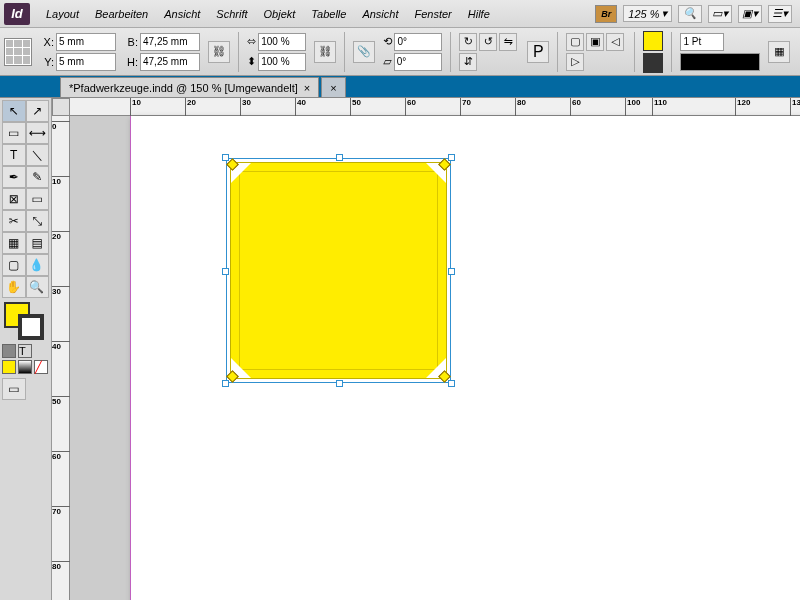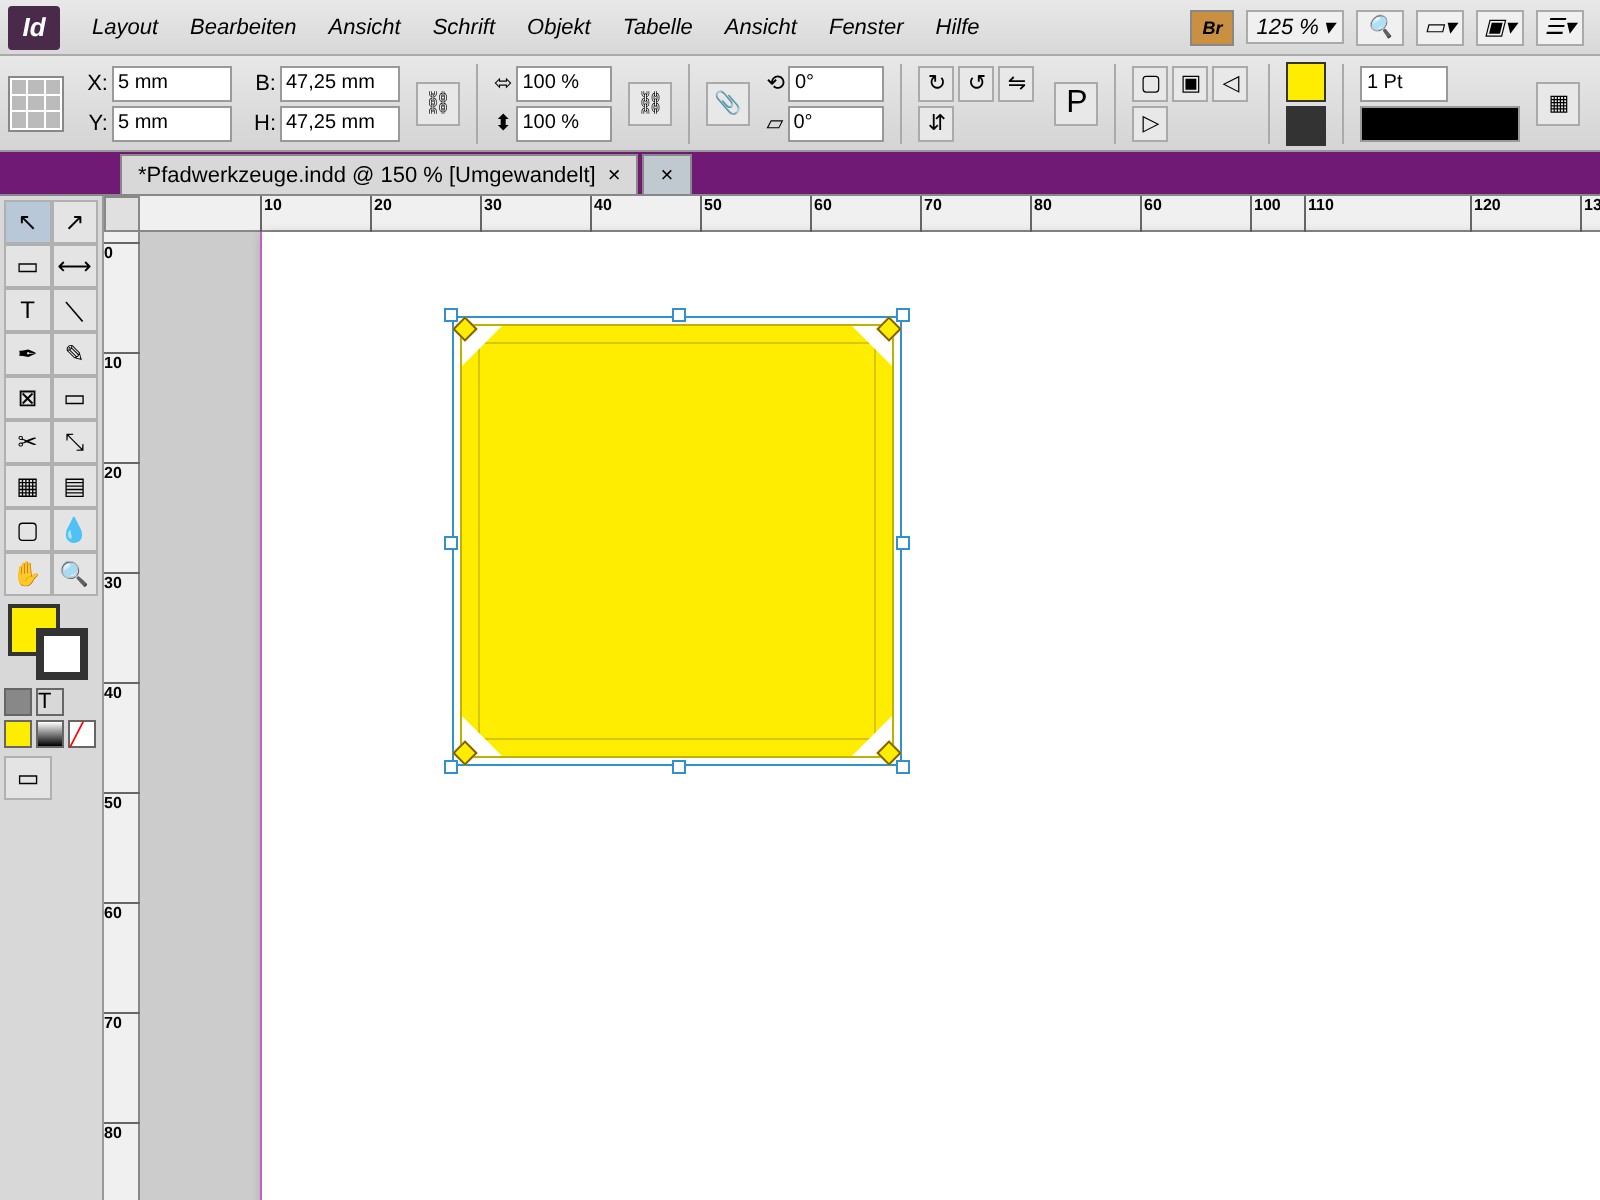--- a/index.html
+++ b/index.html
@@ -21,21 +21,21 @@
 .coord-label { width: 14px; text-align: right; }
 .coord-input { width: 60px; height: 18px; border: 1px solid #999; background: #fff; padding: 0 2px; font-size: 10px; display: flex; align-items: center; }
 .sep { width: 1px; height: 40px; background: #aaa; }
 .pct-input { width: 48px; height: 18px; border: 1px solid #999; background: #fff; padding: 0 2px; font-size: 10px; display: flex; align-items: center; }
 .icon-btn { width: 22px; height: 22px; border: 1px solid #aaa; background: #e8e8e8; display: flex; align-items: center; justify-content: center; }
 .swatch { width: 20px; height: 20px; background: #ffed00; border: 1px solid #333; }
 .swatch2 { width: 20px; height: 20px; background: #333; border: 1px solid #333; }
 .stroke-input { width: 44px; height: 18px; border: 1px solid #999; background: #fff; padding: 0 2px; font-size: 10px; display: flex; align-items: center; }
 .stroke-bar { width: 80px; height: 18px; background: #000; border: 1px solid #999; }
 
-.tab-bar { height: 22px; background: #701a75; display: flex; align-items: flex-end; padding-left: 60px; border-bottom: 1px solid #888; }
+.tab-bar { height: 22px; background: #0369a1; display: flex; align-items: flex-end; padding-left: 60px; border-bottom: 1px solid #888; }
 .tab { height: 20px; padding: 2px 8px; background: #d8d8d8; border: 1px solid #888; border-bottom: none; margin-right: 2px; display: flex; align-items: center; gap: 6px; font-size: 10px; }
 .tab.active { background: #c0c8d0; }
 .tab-close { cursor: pointer; }
 
 .workspace { position: absolute; top: 98px; left: 0; right: 0; bottom: 0; display: flex; }
 .toolbox { width: 52px; background: #d8d8d8; border-right: 1px solid #999; display: flex; flex-direction: column; padding: 2px; gap: 0; }
 .tool-row { display: flex; }
 .tool { width: 24px; height: 22px; border: 1px solid #b0b0b0; background: #e4e4e4; display: flex; align-items: center; justify-content: center; cursor: pointer; font-size: 12px; }
 .tool.sel { background: #b8c8d8; }
 .color-wells { position: relative; width: 48px; height: 40px; margin-top: 4px; }

